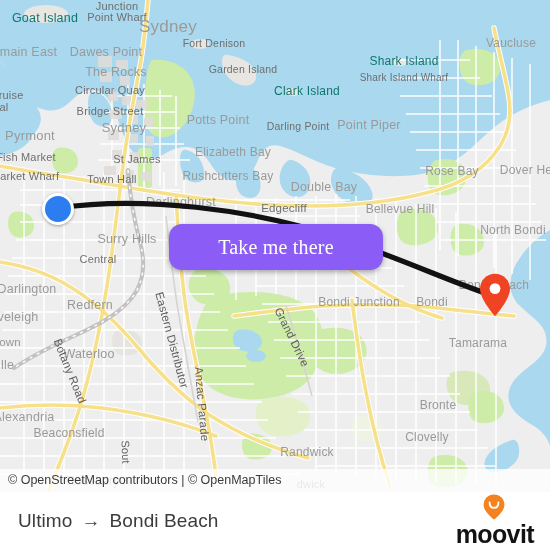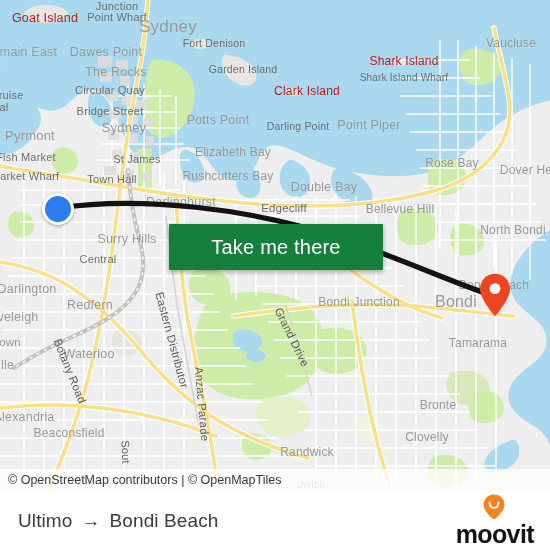--- a/index.html
+++ b/index.html
@@ -29,21 +29,21 @@
   #map-svg { position: absolute; left: 0; top: 0; width: 550px; height: 492px; }
 
   .maplabel {
     position: absolute;
     font-family: "Liberation Sans", sans-serif;
     white-space: nowrap;
     pointer-events: none;
     transform: translate(-50%, -50%);
     letter-spacing: .2px;
   }
-  .lbl-water { color: #b91c1c; }
+  .lbl-water { color: #0f766e; }
   .lbl-place { color: #9a9a99; }
   .lbl-place-dark { color: #6f6f6e; }
   .lbl-road { color: #5d5d5c; }
 
   
   #route-svg {
     position: absolute; left: 0; top: 0;
     width: 550px; height: 492px;
     pointer-events: none;
   }
@@ -62,25 +62,25 @@
     position: absolute;
     left: 479px; top: 273px;
     width: 32px; height: 44px;
   }
 
   
   #take-me-there {
     position: absolute;
     left: 169px; top: 224px;
     width: 214px; height: 46px;
-    background: #15803d;
+    background: #8b5cf6;
     color: #ffffff;
     border: none;
-    border-radius: 1px;
-    font-family: Liberation Sans, sans-serif;
+    border-radius: 13px;
+    font-family: Liberation Serif, serif;
     font-size: 20px;
     letter-spacing: .2px;
     cursor: pointer;
     box-shadow: 0 2px 5px rgba(0,0,0,.32);
     display: flex; align-items: center; justify-content: center;
   }
 
   
   #attribution {
     position: absolute;
@@ -361,37 +361,37 @@
         <div class="maplabel lbl-place-dark" style="left: 110px; top: 90px; font-size: 11px;">Circular Quay</div>
         <div class="maplabel lbl-place-dark" style="left: 7px; top: 95px; font-size: 11px;">Cruise</div>
         <div class="maplabel lbl-place-dark" style="left: 4px; top: 107px; font-size: 11px;">al</div>
         <div class="maplabel lbl-place-dark" style="left: 110px; top: 111px; font-size: 11px;">Bridge Street</div>
         <div class="maplabel lbl-place" style="left: 218px; top: 120px; font-size: 12.5px;">Potts Point</div>
         <div class="maplabel lbl-place-dark" style="left: 298px; top: 126px; font-size: 10.5px;">Darling Point</div>
         <div class="maplabel lbl-place" style="left: 369px; top: 125px; font-size: 12.5px;">Point Piper</div>
         <div class="maplabel lbl-place" style="left: 124px; top: 127px; font-size: 13px;">Sydney</div>
         <div class="maplabel lbl-place" style="left: 30px; top: 135px; font-size: 13px;">Pyrmont</div>
         <div class="maplabel lbl-place" style="left: 233px; top: 152px; font-size: 12px;">Elizabeth Bay</div>
-        <div class="maplabel lbl-place" style="left: 452px; top: 163px; font-size: 12px;">Rose Bay</div>
+        <div class="maplabel lbl-place" style="left: 452px; top: 171px; font-size: 12px;">Rose Bay</div>
         <div class="maplabel lbl-place" style="left: 526px; top: 170px; font-size: 12px;">Dover He</div>
         <div class="maplabel lbl-place-dark" style="left: 26px; top: 157px; font-size: 11px;">Fish Market</div>
         <div class="maplabel lbl-place-dark" style="left: 137px; top: 159px; font-size: 11px;">St James</div>
         <div class="maplabel lbl-place" style="left: 228px; top: 176px; font-size: 12px;">Rushcutters Bay</div>
         <div class="maplabel lbl-place-dark" style="left: 25px; top: 176px; font-size: 11px;">Market Wharf</div>
         <div class="maplabel lbl-place" style="left: 324px; top: 187px; font-size: 12.5px;">Double Bay</div>
         <div class="maplabel lbl-place-dark" style="left: 112px; top: 179px; font-size: 11px;">Town Hall</div>
         <div class="maplabel lbl-place" style="left: 181px; top: 202px; font-size: 12.5px;">Darlinghurst</div>
         <div class="maplabel lbl-place-dark" style="left: 284px; top: 208px; font-size: 11.5px;">Edgecliff</div>
         <div class="maplabel lbl-place" style="left: 400px; top: 209px; font-size: 12px;">Bellevue Hill</div>
         <div class="maplabel lbl-place" style="left: 513px; top: 230px; font-size: 12px;">North Bondi</div>
         <div class="maplabel lbl-place" style="left: 127px; top: 239px; font-size: 12.5px;">Surry Hills</div>
         <div class="maplabel lbl-place-dark" style="left: 98px; top: 259px; font-size: 11px;">Central</div>
         <div class="maplabel lbl-place" style="left: 27px; top: 289px; font-size: 12.5px;">Darlington</div>
         <div class="maplabel lbl-place" style="left: 359px; top: 302px; font-size: 12px;">Bondi Junction</div>
-        <div class="maplabel lbl-place" style="left: 456px; top: 302px; font-size: 16px;">Bondi</div>
+        <div class="maplabel lbl-place" style="left: 432px; top: 302px; font-size: 12px;">Bondi</div>
         <div class="maplabel lbl-place" style="left: 494px; top: 285px; font-size: 12px;">Bondi Beach</div>
         <div class="maplabel lbl-place" style="left: 90px; top: 305px; font-size: 12.5px;">Redfern</div>
         <div class="maplabel lbl-place" style="left: 18px; top: 317px; font-size: 12.5px;">veleigh</div>
         <div class="maplabel lbl-place" style="left: 10px; top: 342px; font-size: 11.5px;">own</div>
         <div class="maplabel lbl-place" style="left: 478px; top: 343px; font-size: 12px;">Tamarama</div>
         <div class="maplabel lbl-place" style="left: 89px; top: 354px; font-size: 12.5px;">Waterloo</div>
         <div class="maplabel lbl-place" style="left: 438px; top: 381px; font-size: 12px; margin-top: 24px;">Bronte</div>
         <div class="maplabel lbl-place" style="left: 6px; top: 365px; font-size: 12.5px;">ille</div>
         <div class="maplabel lbl-place" style="left: 24px; top: 417px; font-size: 12.5px;">Alexandria</div>
         <div class="maplabel lbl-place" style="left: 69px; top: 433px; font-size: 12px;">Beaconsfield</div>

